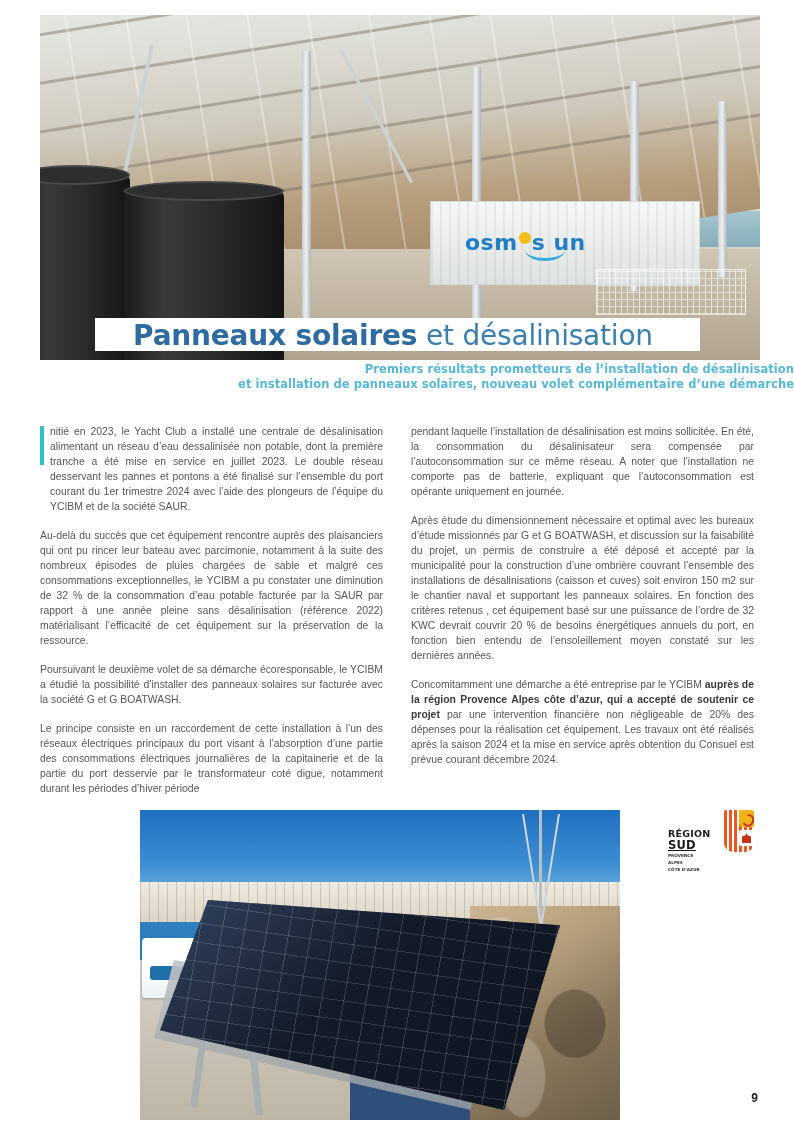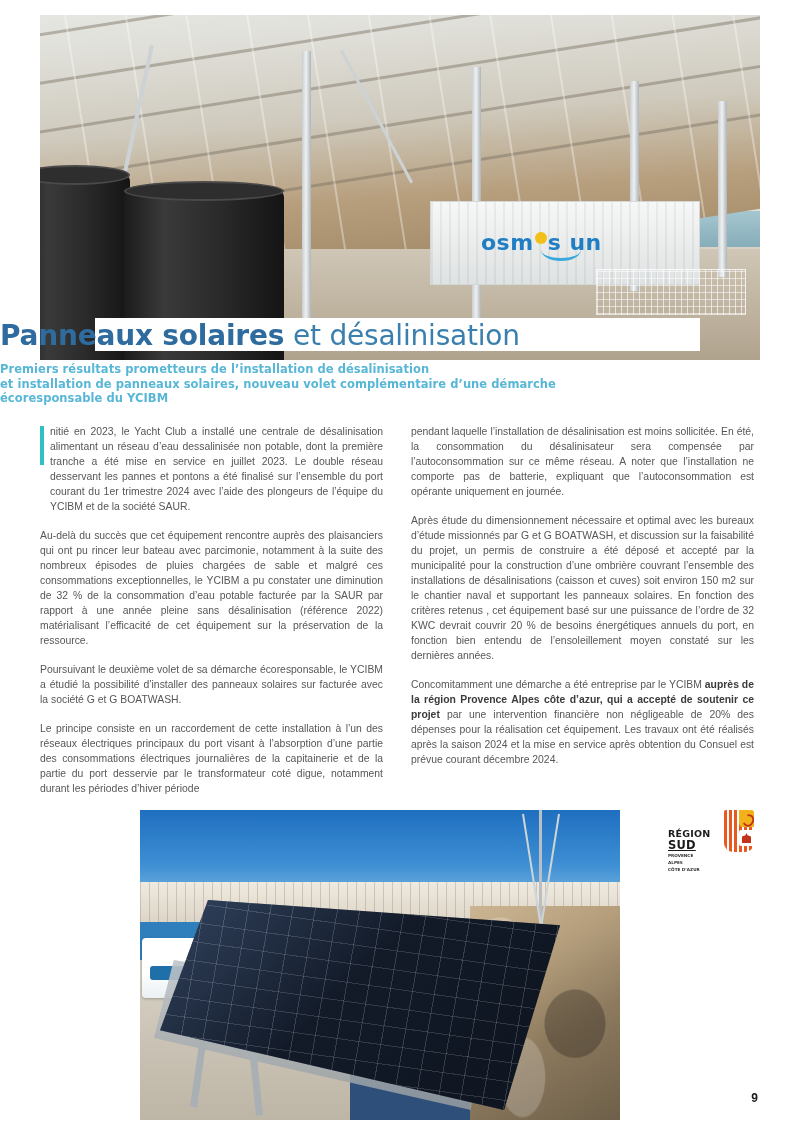--- a/index.html
+++ b/index.html
@@ -51,21 +51,21 @@
     background:linear-gradient(180deg,#f6f7f7 0%,#eceeee 45%,#dfe2e2 100%);
     border:1px solid #d3d7d7;box-sizing:border-box;
   }
   .tp-container .corr{
     position:absolute;inset:0;
     background:repeating-linear-gradient(90deg,rgba(0,0,0,.05) 0 2px,rgba(255,255,255,0) 2px 9px);
   }
   .osmosun{
     position:absolute;left:34px;top:24px;width:130px;height:34px;
     font-family:"DejaVu Sans", sans-serif;font-weight:bold;font-size:22px;
-    color:#1f7ec4;letter-spacing:.5px;line-height:34px;white-space:nowrap;margin-left:16px;
+    color:#1f7ec4;letter-spacing:.5px;line-height:34px;white-space:nowrap;
   }
   .osmosun .sun{
     display:inline-block;width:12px;height:12px;border-radius:50%;
     background:#f2c018;vertical-align:6px;margin:0 1px;
   }
   .osmosun .wave{
     position:absolute;left:60px;top:24px;width:40px;height:8px;
     border-bottom:3px solid #3aa8dd;border-radius:0 0 50% 50%/0 0 100% 100%;
   }
   .tp-fence{
@@ -77,31 +77,31 @@
   .tp-sea{
     position:absolute;right:0;top:196px;width:120px;height:36px;
     background:linear-gradient(180deg,#9fc4cf,#7da9b8);opacity:.9;
   }
 
   
   .title-band{
     position:absolute;left:95px;top:318px;width:605px;height:33px;background:#ffffff;
   }
   .title-wrap{
-    position:absolute;left:0;right:8px;top:320px;text-align:left;
+    position:absolute;left:0;right:8px;top:320px;text-align:center;
   }
   .headline{
     margin:0;font-family:"DejaVu Sans", sans-serif;font-size:28px;line-height:32px;
     letter-spacing:-.2px;white-space:nowrap;
   }
   .headline .hl-a{color:#2e6b9e;font-weight:bold;}
   .headline .hl-b{color:#3a7fad;font-weight:normal;}
 
   .subtitle-wrap{
-    position:absolute;left:0;right:0;top:360px;text-align:left;
+    position:absolute;left:0;right:0;top:360px;text-align:right;
     background:#ffffff;padding:2px 0 6px;
   }
   .subtitle{
     margin:0;color:#58b7d6;font-family:"DejaVu Sans", sans-serif;
     font-weight:bold;font-size:11.5px;line-height:14.5px;letter-spacing:.05px;
   }
 
   
   .cols{
     position:absolute;left:40px;top:424px;width:714px;
@@ -292,21 +292,20 @@
 <div class="title-band"></div>
 <div class="title-wrap">
   <h1 class="headline">
     <span class="hl-a">Panneaux solaires</span><span class="hl-b"> et désalinisation</span>
   </h1>
 </div>
 
 <div class="subtitle-wrap">
   <p class="subtitle">Premiers résultats prometteurs de l’installation de désalinisation</p>
   <p class="subtitle">et installation de panneaux solaires, nouveau volet complémentaire d’une démarche</p>
-  <p class="subtitle">écoresponsable du YCIBM</p>
 </div>
 
 <div class="cols">
   <div class="col">
     <p class="body dropcap-para">
       <span class="dropcap"></span><span>nitié en 2023, le Yacht Club a installé une centrale de désalinisation alimentant un réseau d’eau dessalinisée non potable, dont la première tranche a été mise en service en juillet 2023. Le double réseau desservant les pannes et pontons a été finalisé sur l’ensemble du port courant du 1er trimestre 2024 avec l’aide des plongeurs de l’équipe du YCIBM et de la société SAUR.</span>
     </p>
     <p class="body">Au-delà du succès que cet équipement rencontre auprès des plaisanciers qui ont pu rincer leur bateau avec parcimonie, notamment à la suite des nombreux épisodes de pluies chargées de sable et malgré ces consommations exceptionnelles, le YCIBM a pu constater une diminution de 32 % de la consommation d’eau potable facturée par la SAUR par rapport à une année pleine sans désalinisation (référence 2022) matérialisant l’efficacité de cet équipement sur la préservation de la ressource.</p>
     <p class="body">Poursuivant le deuxième volet de sa démarche écoresponsable, le YCIBM a étudié la possibilité d’installer des panneaux solaires sur facturée avec la société G et G BOATWASH.</p>
     <p class="body">Le principe consiste en un raccordement de cette installation à l’un des réseaux électriques principaux du port visant à l’absorption d’une partie des consommations électriques journalières de la capitainerie et de la partie du port desservie par le transformateur coté digue, notamment durant les périodes d’hiver période</p>

